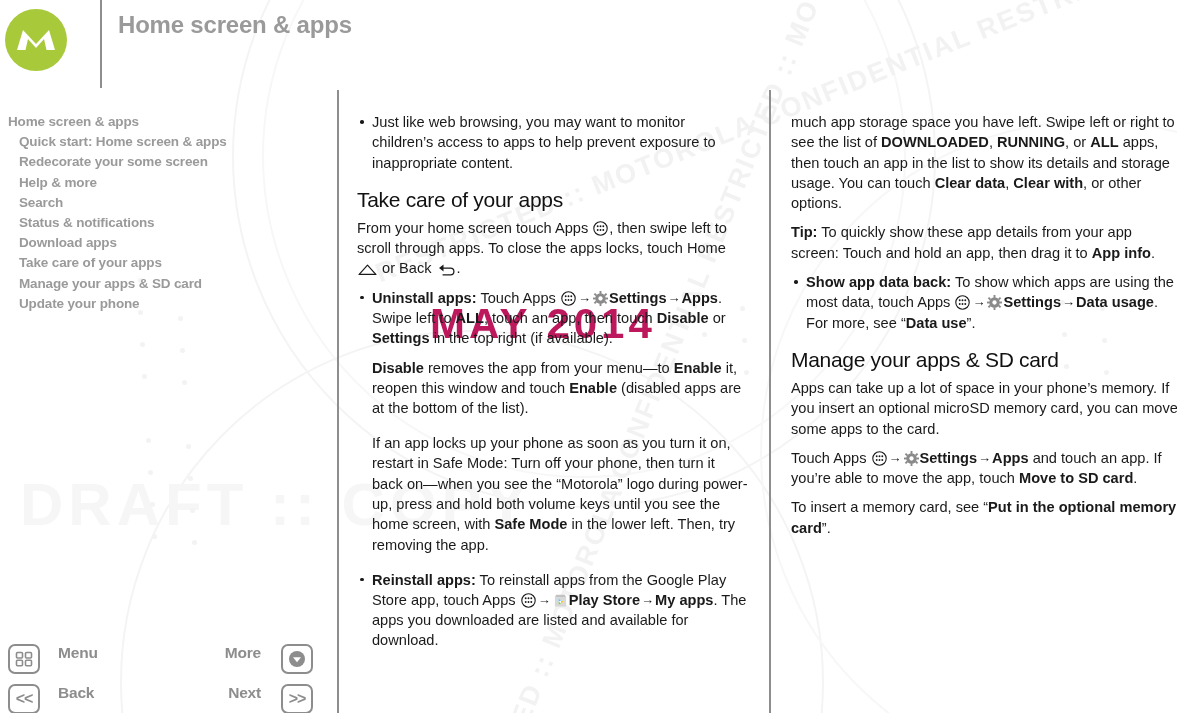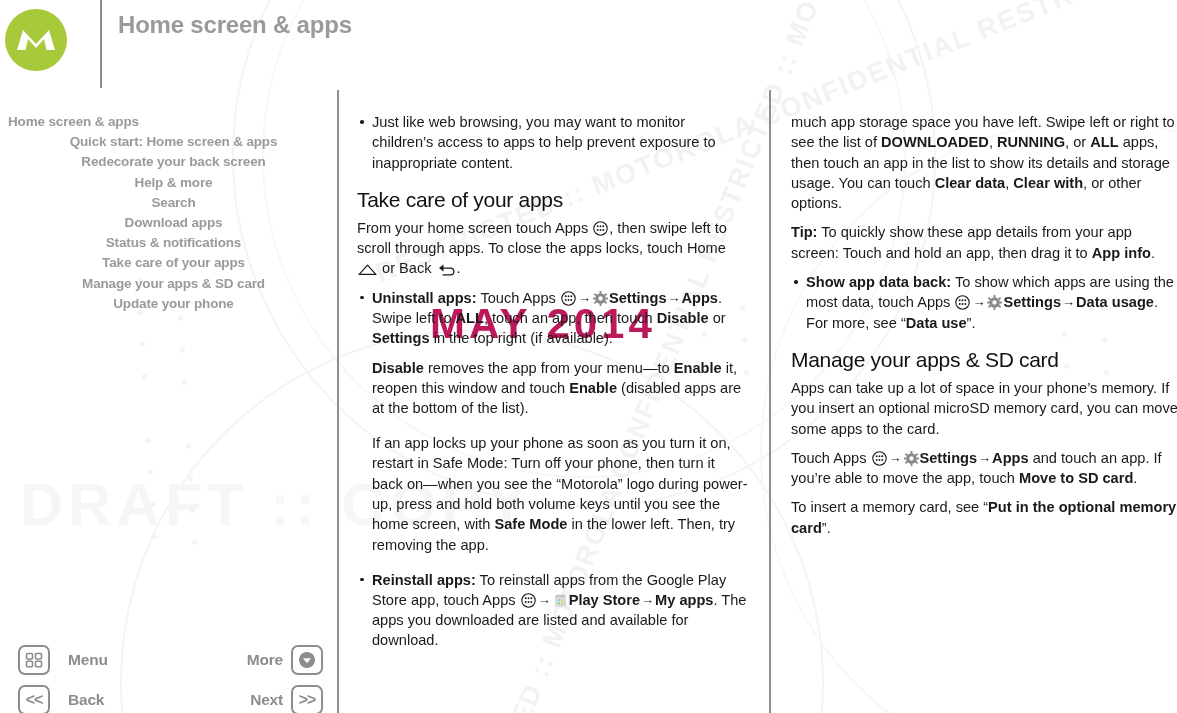--- a/index.html
+++ b/index.html
@@ -97,21 +97,21 @@
     z-index: 3;
   }
   .toc-item {
     font-size: 13.5px;
     font-weight: 700;
     color: #9a9a9a;
     line-height: 20.2px;
     letter-spacing: -0.15px;
     white-space: nowrap;
   }
-  .toc-item.sub { padding-left: 11px; text-align: center; }
+  .toc-item.sub { padding-left: 11px; }
 
   
   .col-divider {
     position: absolute;
     top: 90px;
     width: 2px;
     height: 623px;
     background: #8e8e8e;
     z-index: 2;
   }
@@ -184,25 +184,24 @@
   .botnav {
     position: absolute;
     left: 0;
     top: 638px;
     width: 330px;
     height: 75px;
     z-index: 5;
   }
   .nav-row {
     position: absolute;
-    left: 18px;
+    left: 8px;
     width: 305px;
     height: 32px;
     display: flex;
-    align-items: center;
   }
   .nav-row.r1 { top: 6px; }
   .nav-row.r2 { top: 46px; }
   .nav-btn {
     width: 32px;
     height: 30px;
     border: 2px solid #8d8d8d;
     border-radius: 7px;
     display: flex;
     align-items: center;
@@ -212,21 +211,21 @@
     flex: 0 0 auto;
   }
   .nav-btn svg { display: block; }
   .nav-lbl {
     font-size: 15.5px;
     font-weight: 700;
     color: #8d8d8d;
     letter-spacing: -0.2px;
   }
   .nav-lbl.lead { margin-left: 18px; }
-  .nav-lbl.trail { margin-left: auto; margin-right: 8px; }
+  .nav-lbl.trail { margin-left: auto; margin-right: 20px; }
   .nav-chev {
     font-size: 16px;
     font-weight: 700;
     color: #8d8d8d;
     line-height: 1;
     letter-spacing: -1px;
   }
 </style>
 </head>
 <body>
@@ -281,25 +280,25 @@
       <path d="M4 33 L10 13 L23 27 L36 13 L42 33 L33.5 33 L31 22 L23 31 L15 22 L12.5 33 Z" fill="#ffffff"></path>
     </svg>
   </div>
   <div class="header-rule"></div>
   <div class="page-title">Home screen &amp; apps</div>
 </div>
 
 <div class="sidebar">
   <div class="toc-item">Home screen &amp; apps</div>
   <div class="toc-item sub">Quick start: Home screen &amp; apps</div>
-  <div class="toc-item sub">Redecorate your back screen</div>
+  <div class="toc-item sub">Redecorate your some screen</div>
   <div class="toc-item sub">Help &amp; more</div>
   <div class="toc-item sub">Search</div>
+  <div class="toc-item sub">Status &amp; notifications</div>
   <div class="toc-item sub">Download apps</div>
-  <div class="toc-item sub">Status &amp; notifications</div>
   <div class="toc-item sub">Take care of your apps</div>
   <div class="toc-item sub">Manage your apps &amp; SD card</div>
   <div class="toc-item sub">Update your phone</div>
 </div>
 
 <div class="col-divider left"></div>
 <div class="col-divider right"></div>
 
 <div class="col c1">
 

